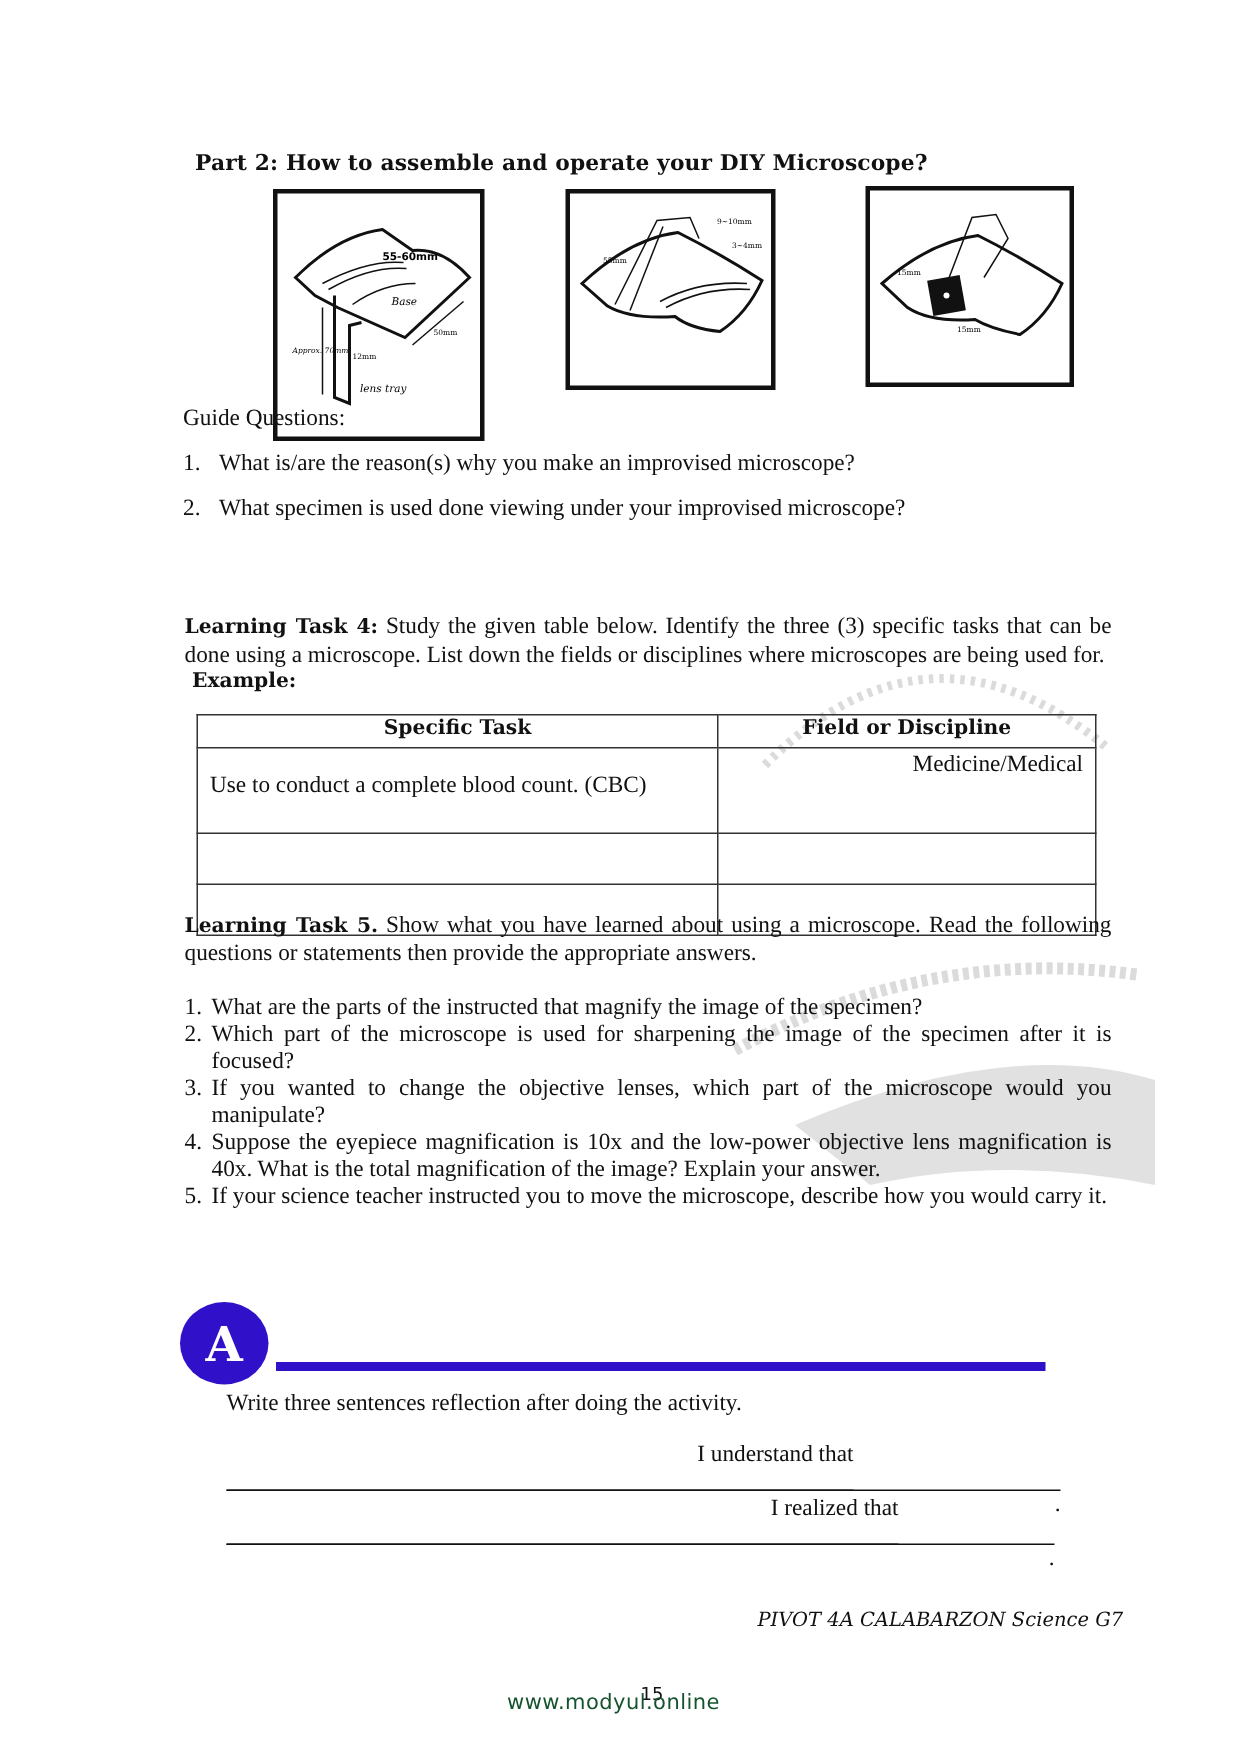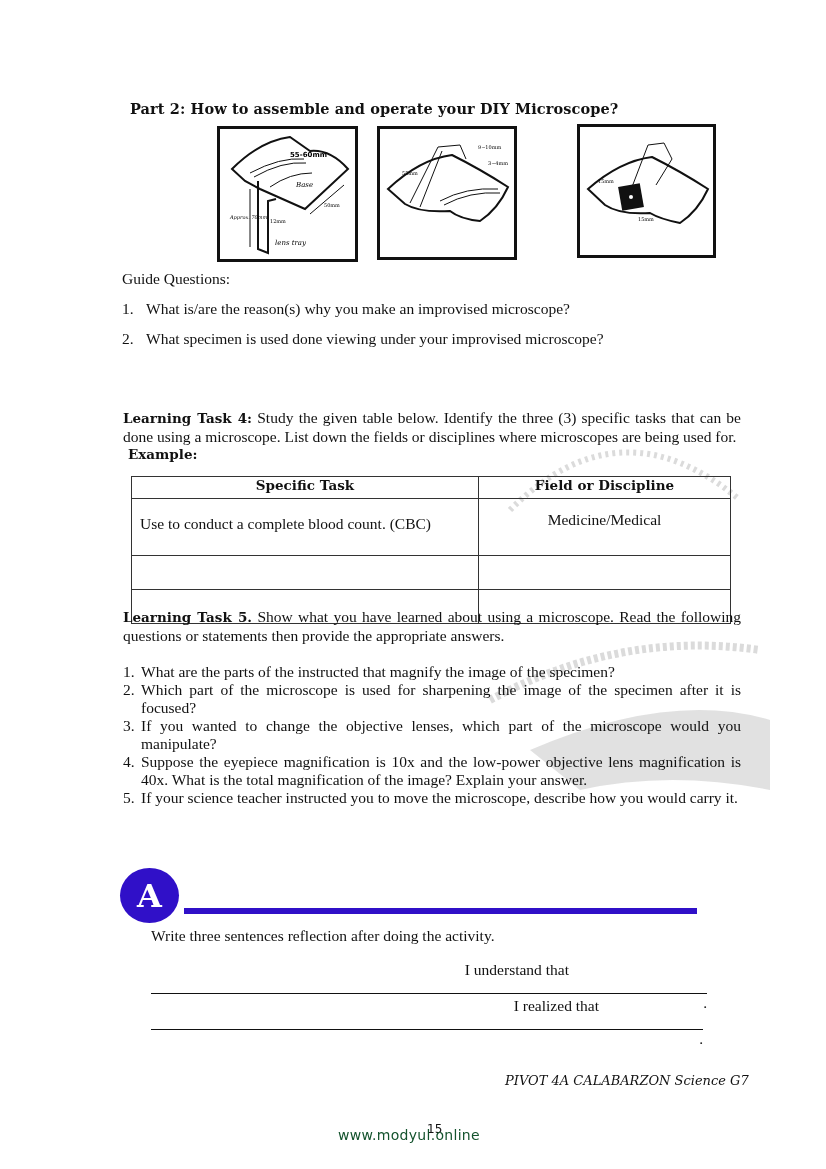--- a/index.html
+++ b/index.html
@@ -2,36 +2,36 @@
 <html><head>
 <meta charset="utf-8">
 <style>
   html, body { margin: 0; padding: 0; background: #ffffff; }
   body { width: 826px; height: 1169px; position: relative; overflow: hidden;
          font-family: "DejaVu Serif", serif; color: #111; }
   .abs { position: absolute; }
   .part-title { left: 130px; top: 100px; font-size: 14.5px; font-weight: bold; letter-spacing: 0.1px; }
   .fig { border: 3px solid #111; background: #fff; box-sizing: border-box; }
   .fig svg { width: 100%; height: 100%; display: block; }
-  .fig1 { left: 182px; top: 126px; width: 141px; height: 136px; margin-left: 35px; }
+  .fig1 { left: 182px; top: 126px; width: 141px; height: 168px; }
   .fig2 { left: 377px; top: 126px; width: 140px; height: 134px; }
   .fig3 { left: 577px; top: 124px; width: 139px; height: 134px; }
   .body-text { font-family: "Liberation Serif", serif; font-size: 15.5px; }
   .guide-title { left: 122px; top: 270px; }
   .gq1 { left: 122px; top: 300px; }
   .gq2 { left: 122px; top: 330px; }
   .gq span.num { display: inline-block; width: 24px; }
   .task4 { left: 123px; top: 373px; width: 618px; font-size: 15.5px; line-height: 18.5px; text-align: justify; font-family: "Liberation Serif", serif; margin-top: 36px; }
   .task4 b, .task5 b { font-family: "DejaVu Serif", serif; font-size: 13.5px; }
   .example { left: 128px; top: 446px; font-size: 13.5px; font-weight: bold; }
   table.tbl { position: absolute; left: 131px; top: 476px; width: 600px; border-collapse: collapse; font-family: "Liberation Serif", serif; font-size: 15.5px; }
   table.tbl td, table.tbl th { border: 1.5px solid #333; padding: 0 8px; vertical-align: top; }
   table.tbl th { font-family: "DejaVu Serif", serif; font-size: 13.5px; height: 21px; font-weight: bold; text-align: center; }
   table.tbl td.c1 { width: 330px; text-align: justify; text-align-last: auto; line-height: 18px; padding-top: 16px; }
-  table.tbl td.c2 { text-align: center; line-height: 18px; padding-top: 12px; }
+  table.tbl td.c2 { text-align: right; line-height: 18px; padding-top: 2px; }
   tr.row1 td { height: 40px; }
   tr.rowe td { height: 17px; }
   .task5 { left: 123px; top: 608px; width: 618px; font-size: 15.5px; line-height: 18.5px; text-align: justify; font-family: "Liberation Serif", serif; }
   .qlist { left: 123px; top: 663px; width: 618px; font-family: "Liberation Serif", serif; font-size: 15.5px; line-height: 18px; }
   .qlist .q { display: flex; }
   .qlist .q .n { width: 18px; flex: none; }
   .qlist .q .t { flex: 1; text-align: justify; }
   .badge { left: 120px; top: 868px; width: 59px; height: 55px; border-radius: 50%; background: #3010c8; color: #fff;
            font-family: "DejaVu Serif", serif; font-weight: bold; font-size: 32px; display: flex; align-items: center; justify-content: center; }
   .badge-line { left: 184px; top: 908px; width: 513px; height: 6px; background: #3010c8; }

